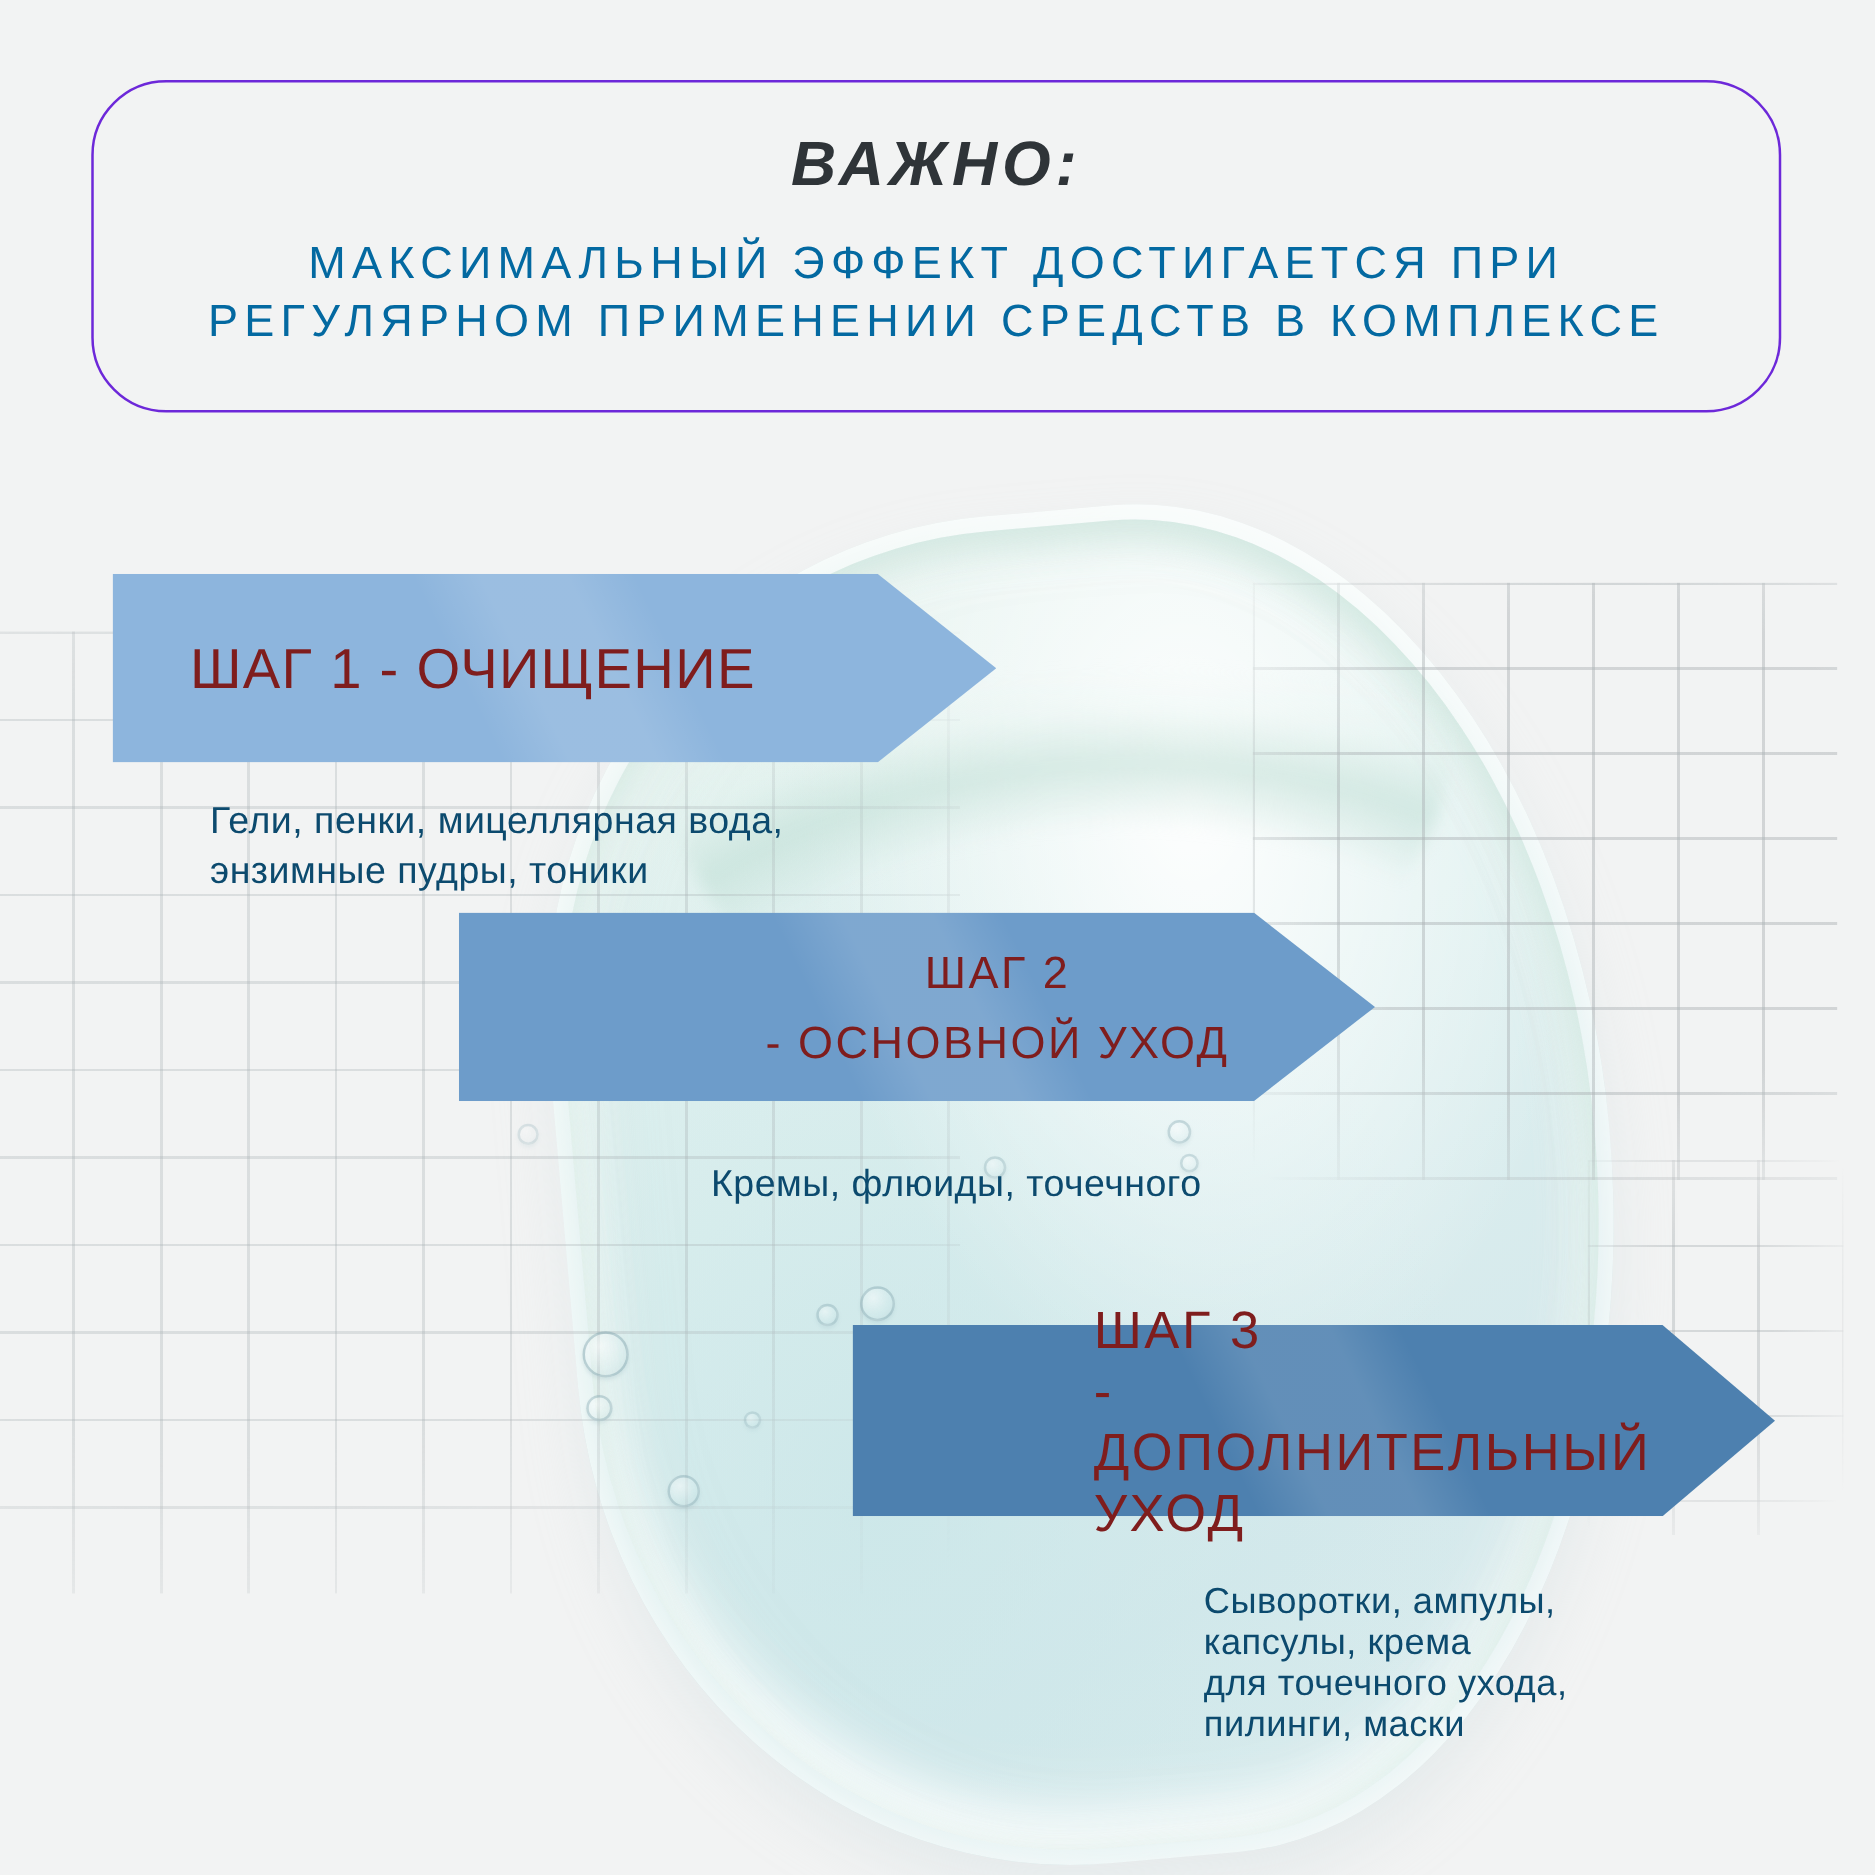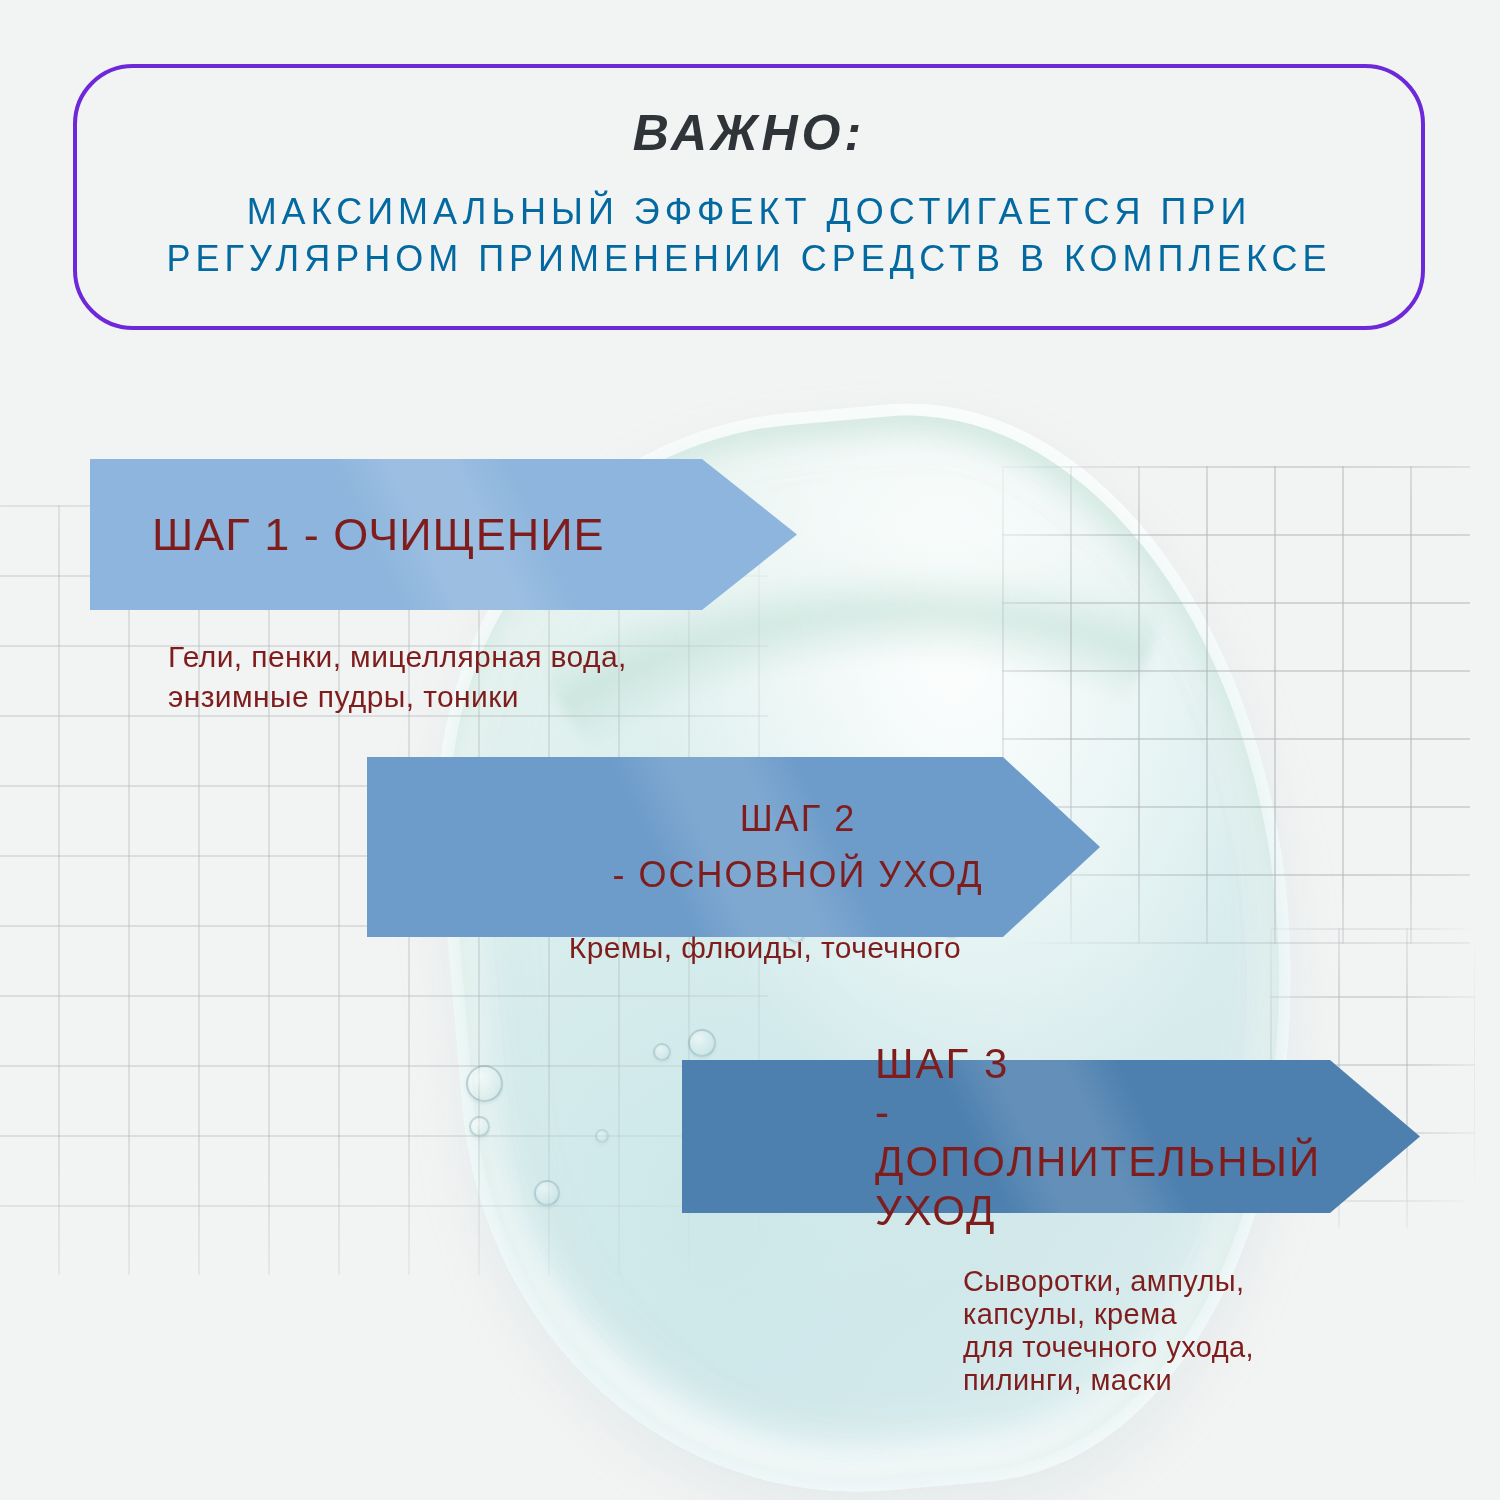--- a/index.html
+++ b/index.html
@@ -74,21 +74,21 @@
     position:absolute;border-radius:50%;z-index:4;
     border:2px solid rgba(128,164,174,0.45);
     background:radial-gradient(circle at 35% 30%, rgba(255,255,255,0.55),
                rgba(210,232,236,0.12) 60%, rgba(140,175,185,0.18));
     box-shadow:0 2px 3px rgba(150,185,190,0.25);
   }
 
   
   .note-box{
     position:absolute;left:73px;top:64px;width:1352px;height:266px;
-    border:4px solid #6d28d9;border-radius:60px;
+    border:2px solid #6d28d9;border-radius:60px;
     box-sizing:border-box;text-align:center;z-index:7;
   }
   .note-title{
     margin-top:36px;
     font-size:50px;font-style:italic;font-weight:700;letter-spacing:4px;
     color:#2f3438;
   }
   .note-body{
     margin-top:26px;
     font-size:36px;line-height:47px;letter-spacing:5px;
@@ -104,37 +104,37 @@
     content:"";position:absolute;inset:0;
     background:linear-gradient(64deg, transparent 40%, rgba(255,255,255,0.12) 47%,
                rgba(255,255,255,0.12) 56%, transparent 63%);
   }
   .banner-1{left:90px;top:459px;width:707px;height:151px;}
   .banner-1 .shape{clip-path:polygon(0 0, calc(100% - 95px) 0, 100% 50%, calc(100% - 95px) 100%, 0 100%);}
   .banner-1 .btext{
     position:absolute;left:62px;top:50%;transform:translateY(-50%);
     font-size:45px;letter-spacing:1px;white-space:pre-line;
   }
-  .banner-2{left:367px;top:757px;width:733px;height:180px;}
+  .banner-2{left:367px;top:730px;width:733px;height:151px;}
   .banner-2 .shape{clip-path:polygon(0 0, calc(100% - 97px) 0, 100% 50%, calc(100% - 97px) 100%, 0 100%);}
   .banner-2 .btext{
     position:absolute;right:92px;top:50%;transform:translateY(-50%);
     width:420px;text-align:center;
     font-size:36px;line-height:56px;letter-spacing:2px;white-space:pre-line;
   }
   .banner-3{left:682px;top:1060px;width:738px;height:153px;}
   .banner-3 .shape{clip-path:polygon(0 0, calc(100% - 90px) 0, 100% 50%, calc(100% - 90px) 100%, 0 100%);}
   .banner-3 .btext{
     position:absolute;right:95px;top:50%;transform:translateY(-50%);
     width:450px;
     font-size:42px;line-height:49px;letter-spacing:2px;white-space:pre-line;
   }
 
   
-  .desc{position:absolute;z-index:6;color:#7f1d1d;white-space:pre-line;}
+  .desc{position:absolute;z-index:6;color:#0c4a6e;white-space:pre-line;}
   .desc-1{left:168px;top:637px;font-size:30px;line-height:40px;letter-spacing:0.4px;}
   .desc-2{left:465px;top:929px;width:600px;text-align:center;font-size:30px;line-height:38px;letter-spacing:0.4px;}
   .desc-3{left:963px;top:1241px;font-size:29px;line-height:33px;letter-spacing:0.4px;margin-top:24px;}
 </style>
 </head>
 <body>
 
 <div class="canvas">
 
   <div class="droplet"></div>

